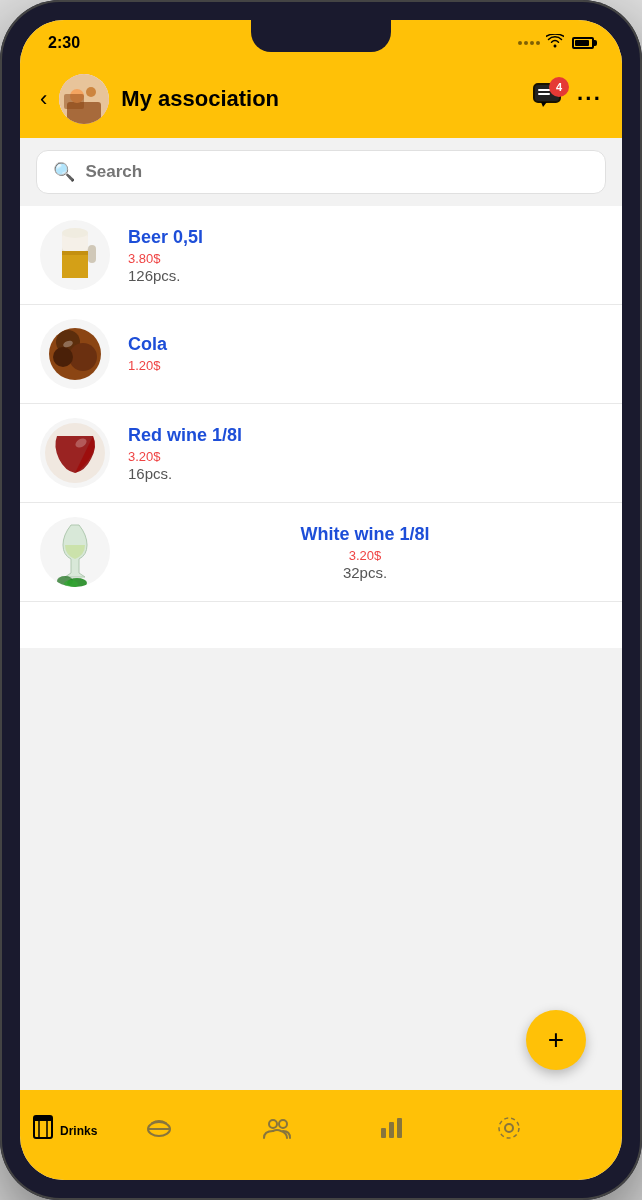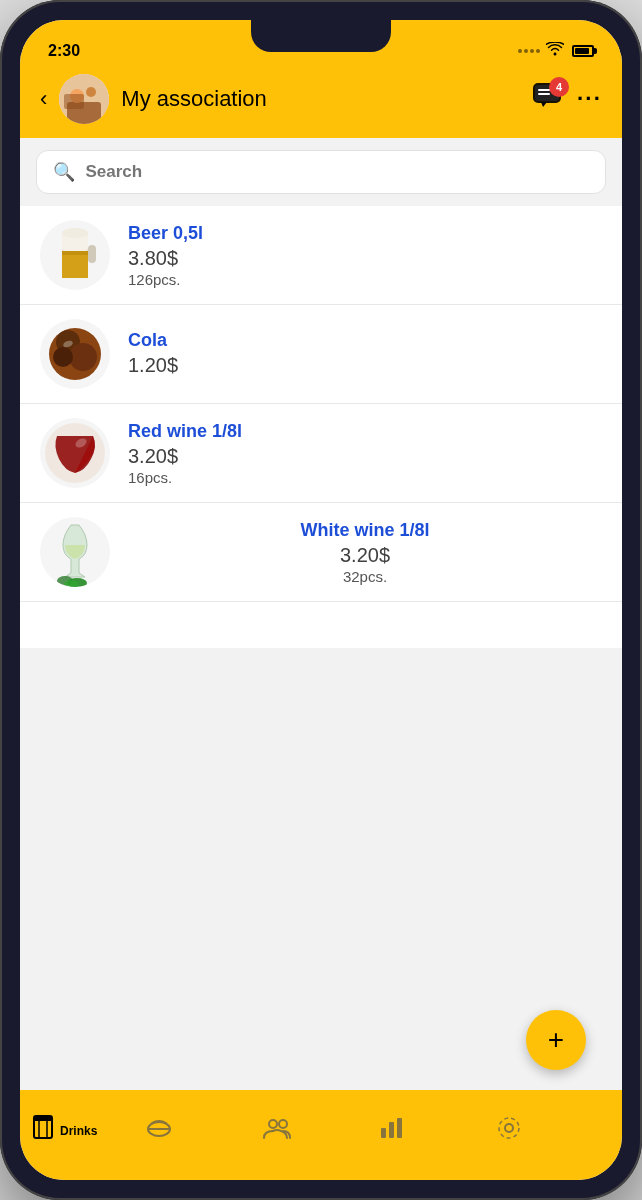--- a/index.html
+++ b/index.html
@@ -33,21 +33,21 @@
       position: relative;
       display: flex;
       flex-direction: column;
     }
 
     
     .status-bar {
       background: #FFC107;
       display: flex;
       justify-content: space-between;
-      align-items: flex-end;
+      align-items: flex-start;
       padding: 14px 28px 6px;
       height: 46px;
       flex-shrink: 0;
     }
 
     .status-time {
       font-size: 16px;
       font-weight: 600;
       color: #000;
     }
@@ -115,21 +115,21 @@
       border-radius: 50%;
       display: flex;
       align-items: center;
       justify-content: center;
       font-size: 22px;
     }
 
     .header-title {
       flex: 1;
       font-size: 22px;
-      font-weight: 400;
+      font-weight: 700;
       color: #000;
     }
 
     .header-actions {
       display: flex;
       align-items: center;
       gap: 16px;
     }
 
     .chat-btn {
@@ -238,22 +238,22 @@
     }
 
     .product-name {
       font-size: 18px;
       font-weight: 700;
       color: #1d4ed8;
       margin-bottom: 3px;
     }
 
     .product-price {
-      font-size: 20px;
-      color: #404040;
+      font-size: 13px;
+      color: #ef4444;
       margin-bottom: 1px;
     }
 
     .product-qty {
       font-size: 15px;
       color: #555;
     }
 
     
     .empty-area {

